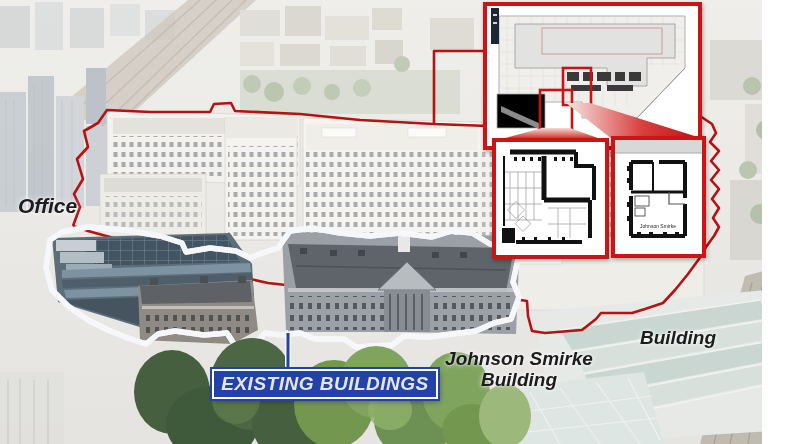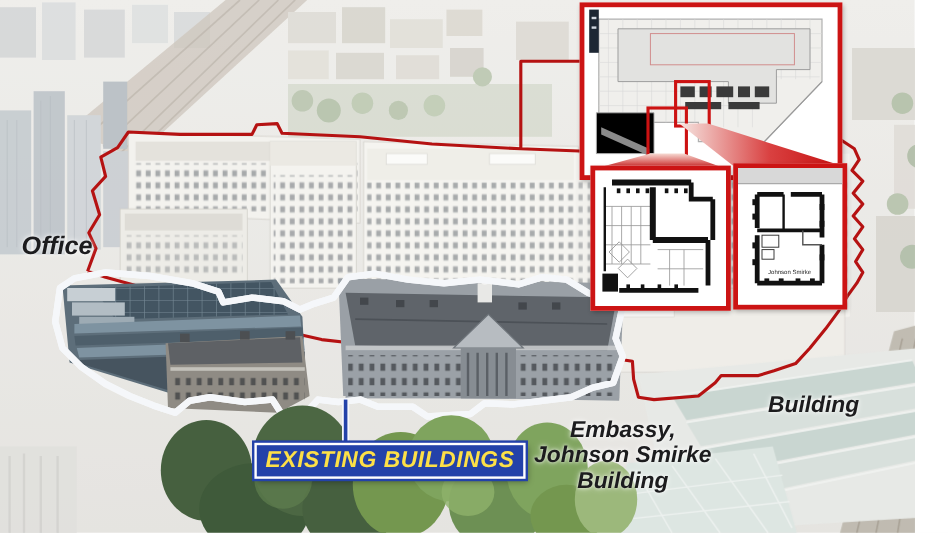--- a/index.html
+++ b/index.html
@@ -8,21 +8,21 @@
   #stage svg{display:block;}
   .abs{position:absolute;}
   
   .photo-label{font-style:italic;font-weight:bold;color:#1c1c1e;
     text-shadow:0 0 3px rgba(255,255,255,.85),0 0 6px rgba(255,255,255,.6);
     line-height:1.12;white-space:nowrap;}
   
   #existing-box{left:212px;top:369px;width:226px;height:30px;
     background:#2342a9;border:2px solid #ffffff;box-shadow:0 0 0 2px #2342a9,2px 3px 5px rgba(0,0,0,.35);
     display:flex;align-items:center;justify-content:center;z-index:5;box-sizing:border-box;}
-  #existing-box span{color:#fde047;font-weight:bold;font-style:italic;font-size:19px;letter-spacing:.5px;}
+  #existing-box span{color:#e5e5e5;font-weight:bold;font-style:italic;font-size:19px;letter-spacing:.5px;}
   
   .inset{background:#ffffff;border:4px solid #cc1414;box-sizing:border-box;
          box-shadow:1px 2px 4px rgba(0,0,0,.3);}
   #inset-main{left:483px;top:2px;width:219px;height:148px;z-index:1;}
   #inset-left{left:492px;top:138px;width:117px;height:121px;z-index:3;}
   #inset-right{left:611px;top:136px;width:95px;height:122px;z-index:3;}
   #beams{left:0;top:0;z-index:2;pointer-events:none;}
   #office-label{left:18px;top:194px;font-size:21px;z-index:4;}
   #embassy-label{left:438px;top:348px;width:162px;text-align:center;font-size:19px;z-index:4;white-space:normal;}
   #cultural-label{left:588px;top:327px;width:180px;text-align:center;font-size:19px;z-index:4;white-space:normal;}
@@ -333,21 +333,20 @@
     </svg>
   </div>
 
   <div id="office-label" class="abs photo-label">Office</div>
 
   <div id="existing-box" class="abs">
     <span>EXISTING BUILDINGS</span>
   </div>
 
   <div id="embassy-label" class="abs photo-label">
-    <div>Embassy,</div>
     <div>Johnson Smirke</div>
     <div>Building</div>
   </div>
 
   <div id="cultural-label" class="abs photo-label">
     <div>Building</div>
   </div>
 
 </div>
 

